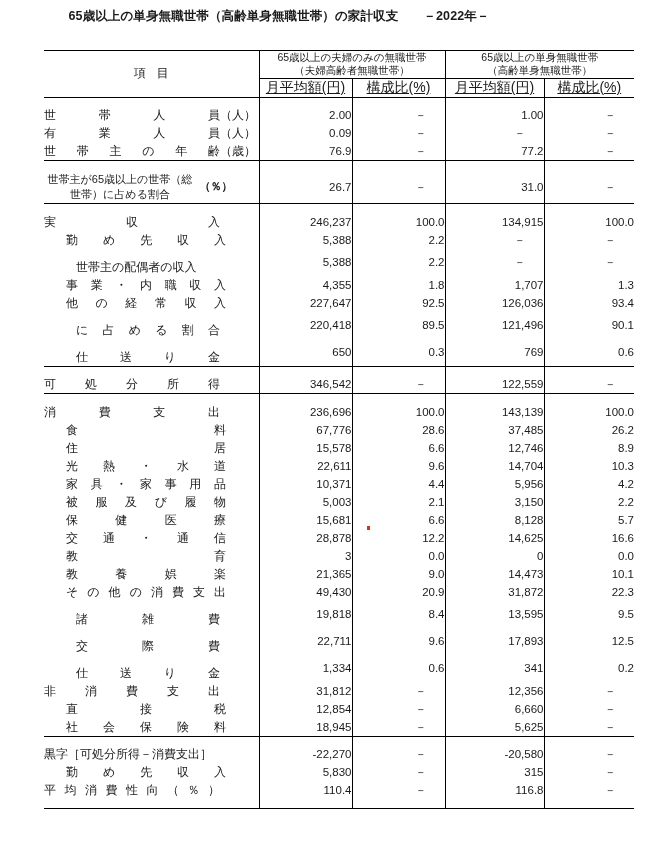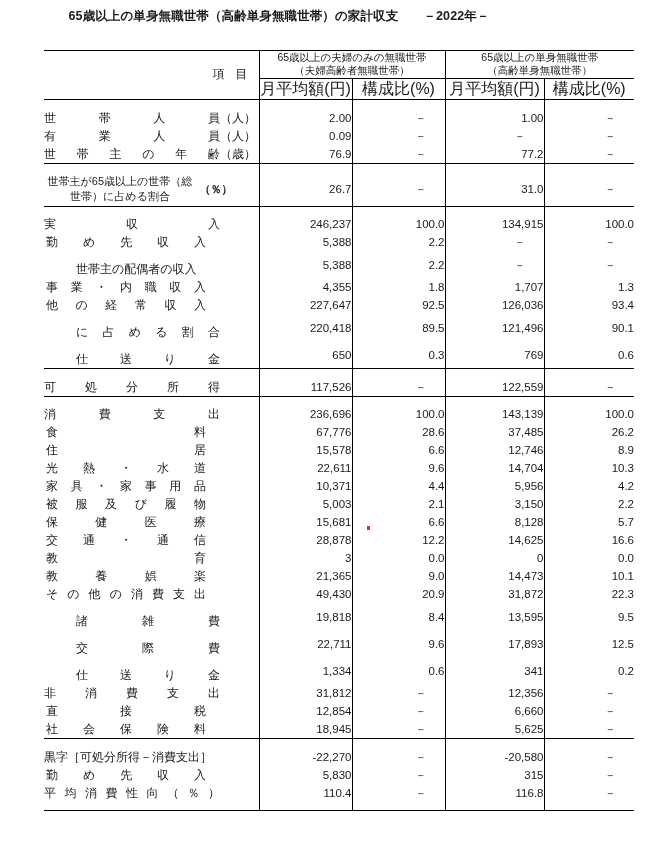--- a/index.html
+++ b/index.html
@@ -63,24 +63,23 @@
     text-align: center;
     font-size: 10.5px;
     font-weight: bold;
     line-height: 1.28;
     padding: 3px 2px;
   }
   th.hdr-koumoku {
     font-size: 12px;
     letter-spacing: 11px;
     text-indent: 11px;
-    text-align: right;
   }
   th.hdr-group { font-size: 10.5px; }
-  th.hdr-sub   { font-size: 16px; padding: 2px; }
+  th.hdr-sub   { font-size: 14px; padding: 2px; text-decoration: underline; }
 
   
   td.item {
     font-size: 12px;
     font-weight: bold;
     height: 18px;
     line-height: 18px;
     white-space: nowrap;
     padding-left: 2px;
   }
@@ -92,21 +91,21 @@
     overflow: hidden;
   }
   .suffix {
     display: inline-block;
     vertical-align: top;
     white-space: pre;
   }
 
   
   .ind0 .lbl { width: 176px; margin-left: 0;  }
-  .ind1 .lbl { width: 160px; margin-left: 2px; }
+  .ind1 .lbl { width: 160px; margin-left: 22px; }
   .ind2 .lbl { width: 144px; margin-left: 32px; margin-top: 9px; }
   .nojust .lbl { text-align-last: left; }
 
   td.num {
     font-size: 11.5px;
     font-weight: bold;
     text-align: right;
     height: 18px;
     line-height: 18px;
     padding-right: 16px;
@@ -287,21 +286,21 @@
         </tr>
         <tr class="gap">
           <td class="rule-top"></td>
           <td class="vline rule-top"></td>
           <td class="vline-thin rule-top"></td>
           <td class="vline rule-top"></td>
           <td class="vline-thin rule-top"></td>
         </tr>
         <tr>
           <td class="item ind0"><span class="lbl">可処分所得</span></td>
-          <td class="num vline">117,526</td>
+          <td class="num vline">346,542</td>
           <td class="num dash vline-thin">－</td>
           <td class="num vline">122,559</td>
           <td class="num dash vline-thin">－</td>
         </tr>
         <tr class="gap">
           <td class="rule-top"></td>
           <td class="vline rule-top"></td>
           <td class="vline-thin rule-top"></td>
           <td class="vline rule-top"></td>
           <td class="vline-thin rule-top"></td>

